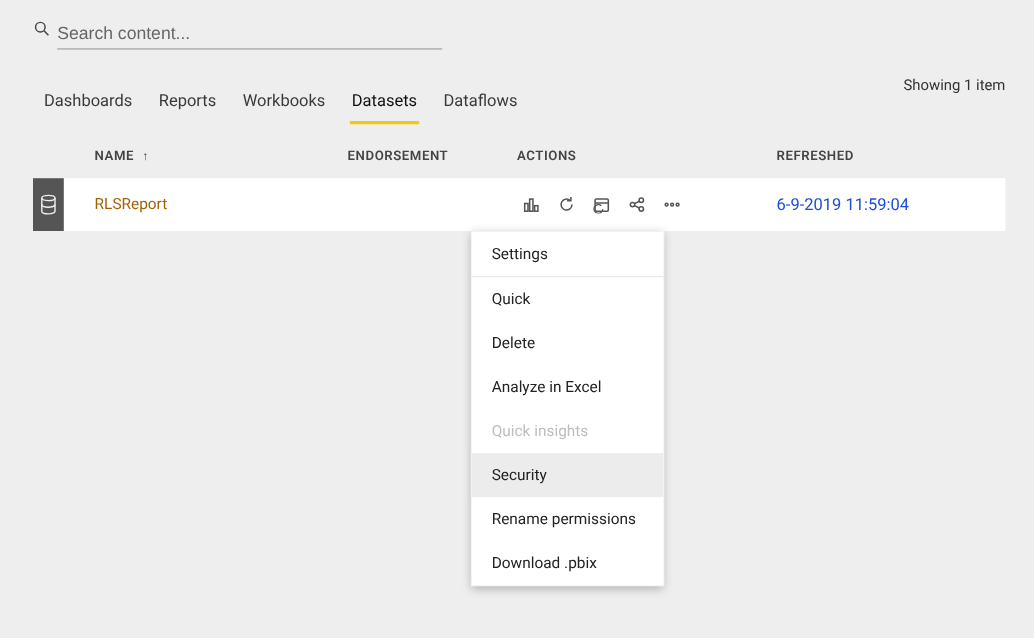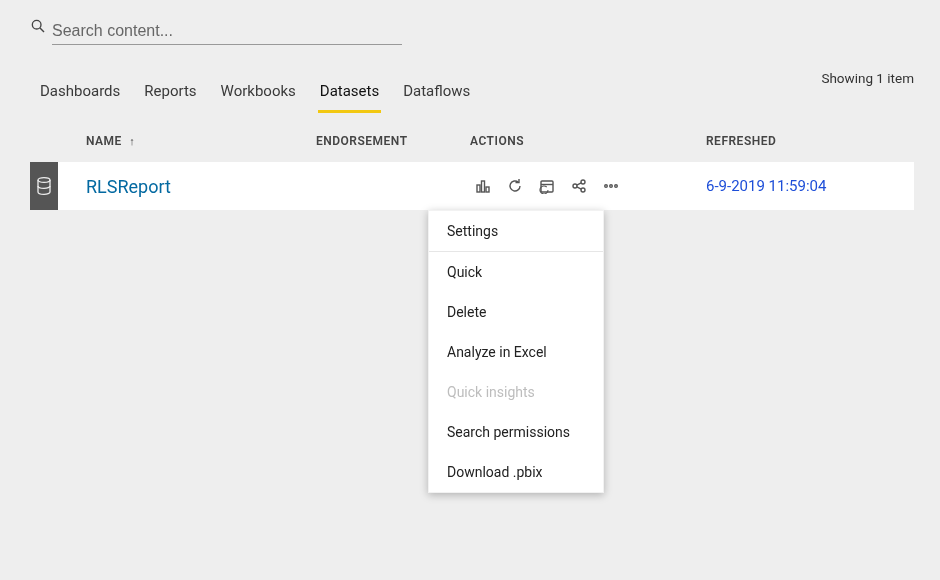--- a/index.html
+++ b/index.html
@@ -67,21 +67,21 @@
     background: #fff;
     display: flex; align-items: center;
   }
   .row-icon {
     width: 28px; height: 48px;
     background: #555;
     display: flex; align-items: center; justify-content: center;
     margin-right: 0;
   }
   .row-icon svg { stroke: #eee; fill: none; }
-  .cell-name { position:absolute; left: 56px; font-size: 18px; color: #0369a1; }
+  .cell-name { position:absolute; left: 56px; font-size: 14px; color: #a16207; }
   .cell-refreshed { position:absolute; left: 676px; font-size: 15px; color: #1d4ed8; }
 
   .action-icons {
     position:absolute; left: 444px; display: flex; gap: 14px; align-items:center;
   }
   .action-icons .ic { width: 18px; height:18px; display:flex; align-items:center; justify-content:center; cursor:pointer; }
   .action-icons svg { stroke:#555; fill:none; stroke-width:1.4; }
 
   
   .menu {
@@ -187,17 +187,18 @@
 
     <div class="cell-refreshed">6-9-2019 11:59:04</div>
   </div>
 
   <div class="menu">
     <div class="menu-item first">Settings</div>
     <div class="menu-item">Quick</div>
     <div class="menu-item">Delete</div>
     <div class="menu-item">Analyze in Excel</div>
     <div class="menu-item disabled">Quick insights</div>
-    <div class="menu-item">Search permissions</div>
+    <div class="menu-item highlight">Security</div>
+    <div class="menu-item">Rename permissions</div>
     <div class="menu-item">Download .pbix</div>
   </div>
 
 </div>
 
 </body></html>

